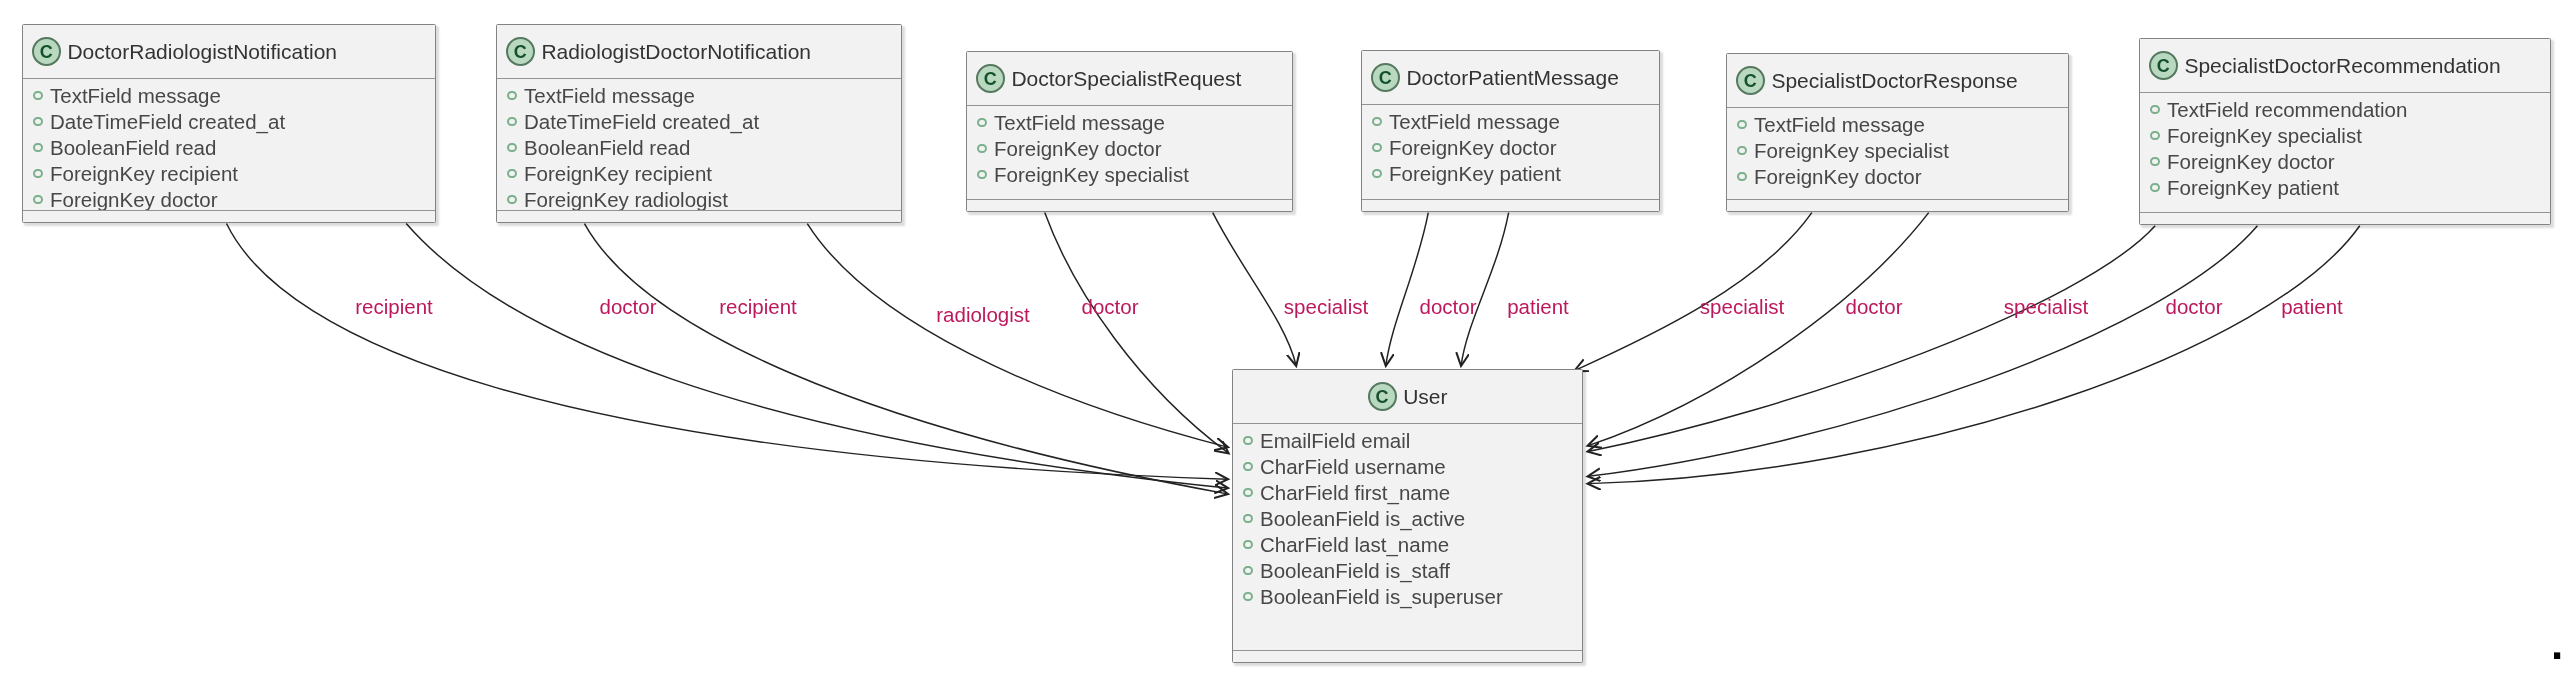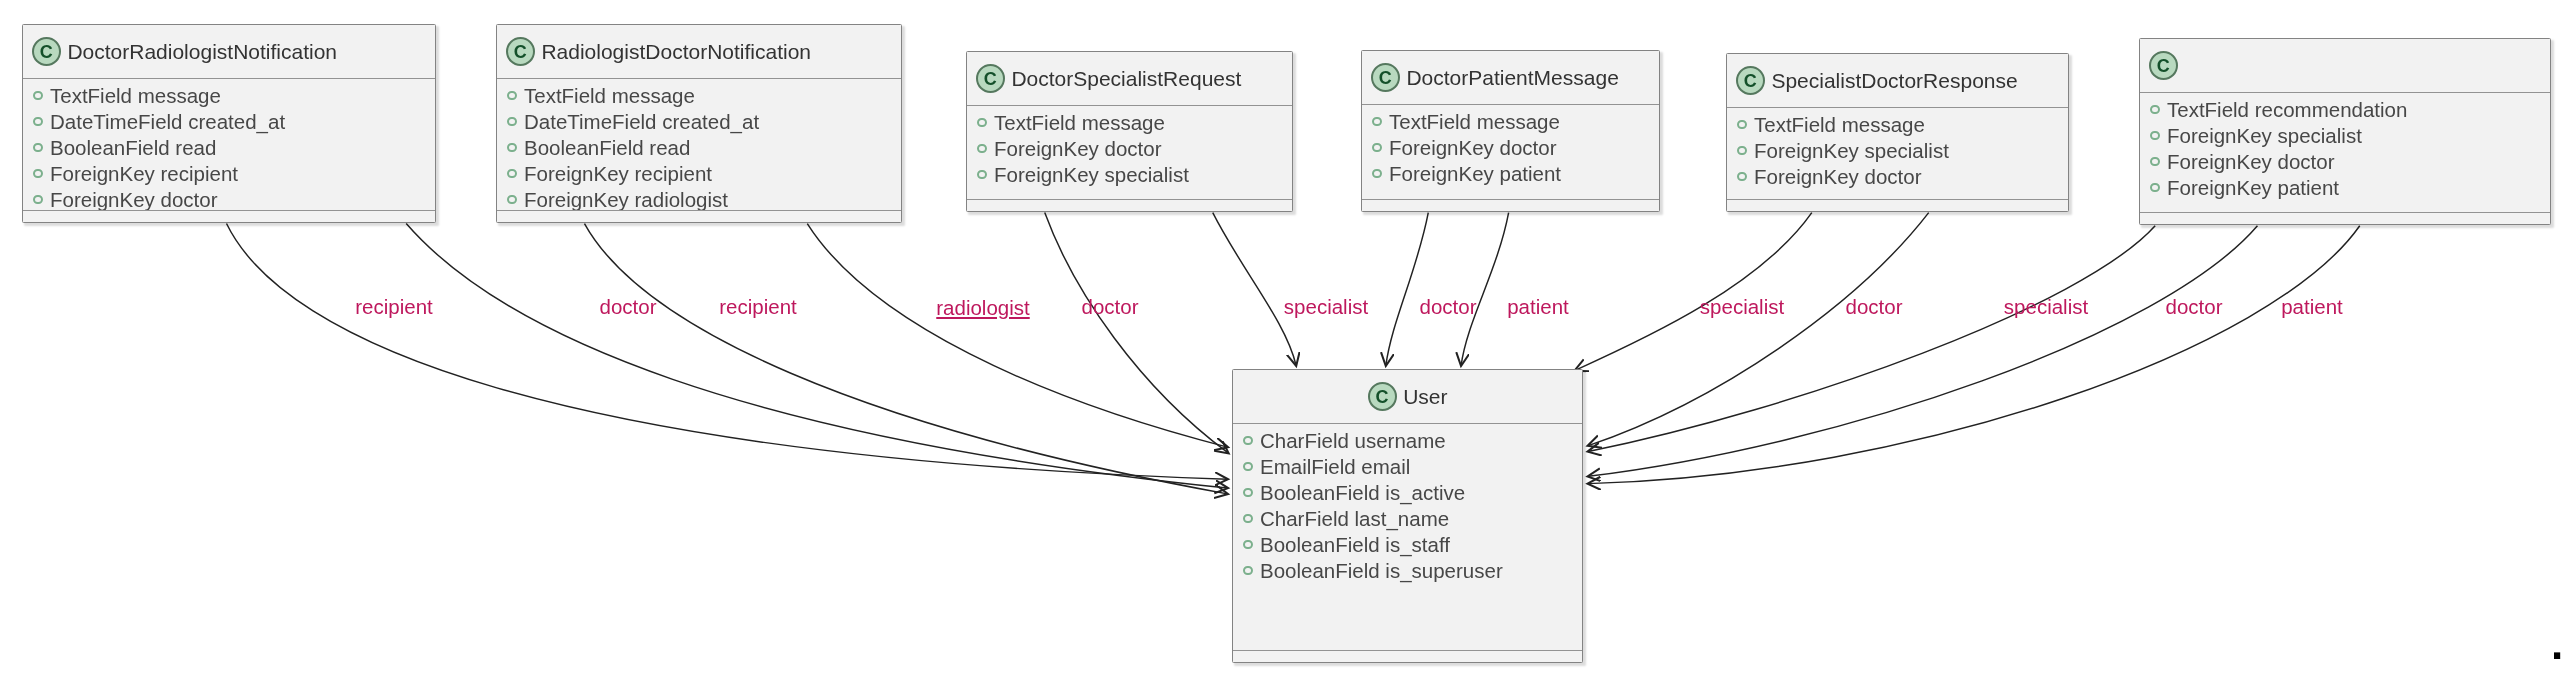--- a/index.html
+++ b/index.html
@@ -188,20 +188,21 @@
           </div>
         </div>
     <div class="uml-bottom"></div>
   </div>
 
   <div class="uml-class" style="left: 2139px; top: 38px; width: 412px; height: 187px;">
     <div class="uml-title">
       <span class="c-icon">
         <span class="c-letter">C</span>
       </span>
+      <span class="uml-name">SpecialistDoctorRecommendation</span>
     </div>
     <div class="uml-fields">
           <div class="field-row">
             <span class="field-ring"></span>
             <span class="field-text">TextField recommendation</span>
           </div>
           <div class="field-row">
             <span class="field-ring"></span>
             <span class="field-text">ForeignKey specialist</span>
           </div>
@@ -220,25 +221,29 @@
   <div class="uml-class" style="left: 1232px; top: 369px; width: 351px; height: 294px;">
     <div class="uml-title centered">
       <span class="c-icon">
         <span class="c-letter">C</span>
       </span>
       <span class="uml-name">User</span>
     </div>
     <div class="uml-fields">
           <div class="field-row">
             <span class="field-ring"></span>
+            <span class="field-text">EmailField email</span>
+          </div>
+          <div class="field-row">
+            <span class="field-ring"></span>
             <span class="field-text">CharField username</span>
           </div>
           <div class="field-row">
             <span class="field-ring"></span>
-            <span class="field-text">EmailField email</span>
+            <span class="field-text">CharField first_name</span>
           </div>
           <div class="field-row">
             <span class="field-ring"></span>
             <span class="field-text">BooleanField is_active</span>
           </div>
           <div class="field-row">
             <span class="field-ring"></span>
             <span class="field-text">CharField last_name</span>
           </div>
           <div class="field-row">
@@ -250,21 +255,21 @@
             <span class="field-text">BooleanField is_superuser</span>
           </div>
         </div>
     <div class="uml-bottom"></div>
   </div>
 </div>
   <div id="labels-layer">
       <span class="edge-label" style="left: 394px; top: 307px;">recipient</span>
       <span class="edge-label" style="left: 628px; top: 307px;">doctor</span>
       <span class="edge-label" style="left: 758px; top: 307px;">recipient</span>
-      <span class="edge-label" style="left: 983px; top: 308px; text-decoration: underline;">radiologist</span>
+      <span class="edge-label" style="left: 983px; top: 315px;">radiologist</span>
       <span class="edge-label" style="left: 1110px; top: 307px;">doctor</span>
       <span class="edge-label" style="left: 1326px; top: 307px;">specialist</span>
       <span class="edge-label" style="left: 1448px; top: 307px;">doctor</span>
       <span class="edge-label" style="left: 1538px; top: 307px;">patient</span>
       <span class="edge-label" style="left: 1742px; top: 307px;">specialist</span>
       <span class="edge-label" style="left: 1874px; top: 307px;">doctor</span>
       <span class="edge-label" style="left: 2046px; top: 307px;">specialist</span>
       <span class="edge-label" style="left: 2194px; top: 307px;">doctor</span>
       <span class="edge-label" style="left: 2312px; top: 307px;">patient</span>
     </div>

